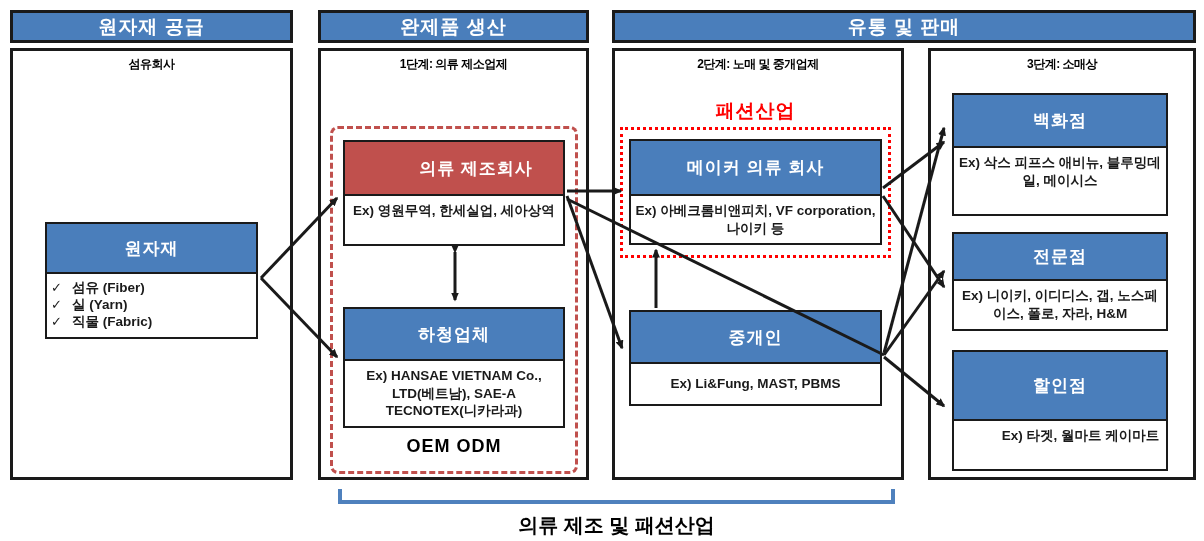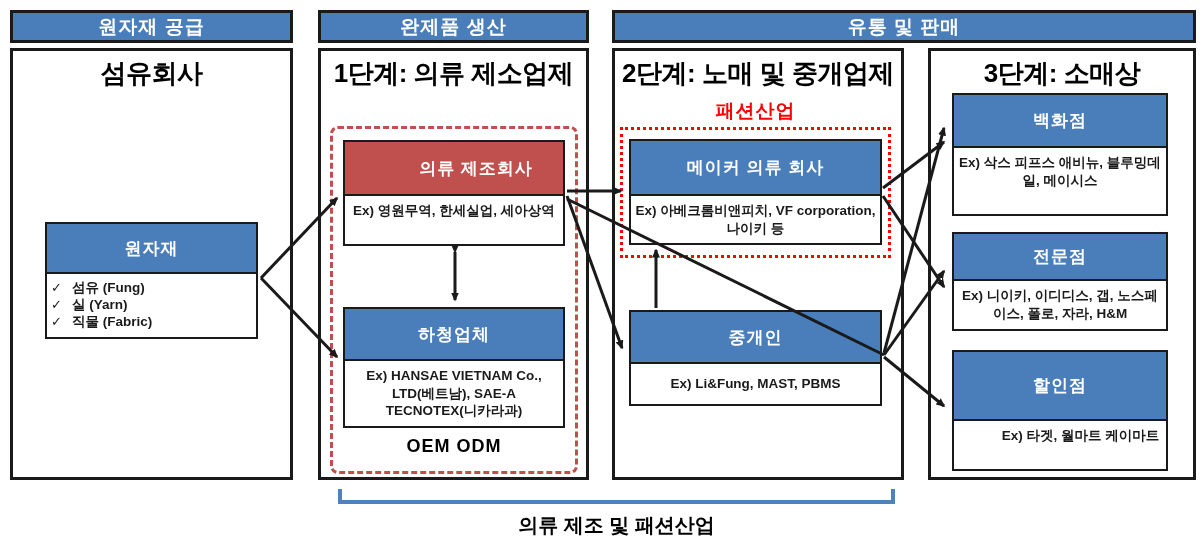--- a/index.html
+++ b/index.html
@@ -11,21 +11,21 @@
     position:absolute;background:#4a7ebb;border:3px solid #1a1a1a;
     color:#ffffff;font-weight:bold;font-size:19px;display:flex;
     align-items:center;justify-content:center;box-sizing:border-box;
     letter-spacing:1px;
   }
   .outer{
     position:absolute;background:#ffffff;border:3px solid #1a1a1a;
     box-sizing:border-box;
   }
   .col-title{
-    position:absolute;font-weight:bold;font-size:26px;color:#000;
+    position:absolute;font-weight:bold;font-size:12px;color:#000;
     text-align:center;letter-spacing:-0.5px;
   }
   .node{
     position:absolute;box-sizing:border-box;border:2px solid #1a1a1a;background:#fff;
   }
   .node .head{
     background:#4a7ebb;color:#fff;font-weight:bold;font-size:17px;
     display:flex;align-items:center;justify-content:center;
     border-bottom:2px solid #1a1a1a;box-sizing:border-box;letter-spacing:1px;
   }
@@ -74,21 +74,21 @@
   <div class="col-title" style="left:10px;top:56px;width:283px;">섬유회사</div>
   <div class="col-title" style="left:318px;top:56px;width:271px;">1단계: 의류 제소업제</div>
   <div class="col-title" style="left:612px;top:56px;width:292px;">2단계: 노매 및 중개업제</div>
   <div class="col-title" style="left:928px;top:56px;width:268px;">3단계: 소매상</div>
 
   <div class="node" style="left:45px;top:222px;width:213px;">
     <div class="head" style="height:50px;">원자재</div>
     <div class="body check-list">
       <div class="check-row">
         <span class="ck">✓</span>
-        <span>섬유 (Fung)</span>
+        <span>섬유 (Fiber)</span>
       </div>
       <div class="check-row">
         <span class="ck">✓</span>
         <span>실 (Yarn)</span>
       </div>
       <div class="check-row">
         <span class="ck">✓</span>
         <span>직물 (Fabric)</span>
       </div>
     </div>

